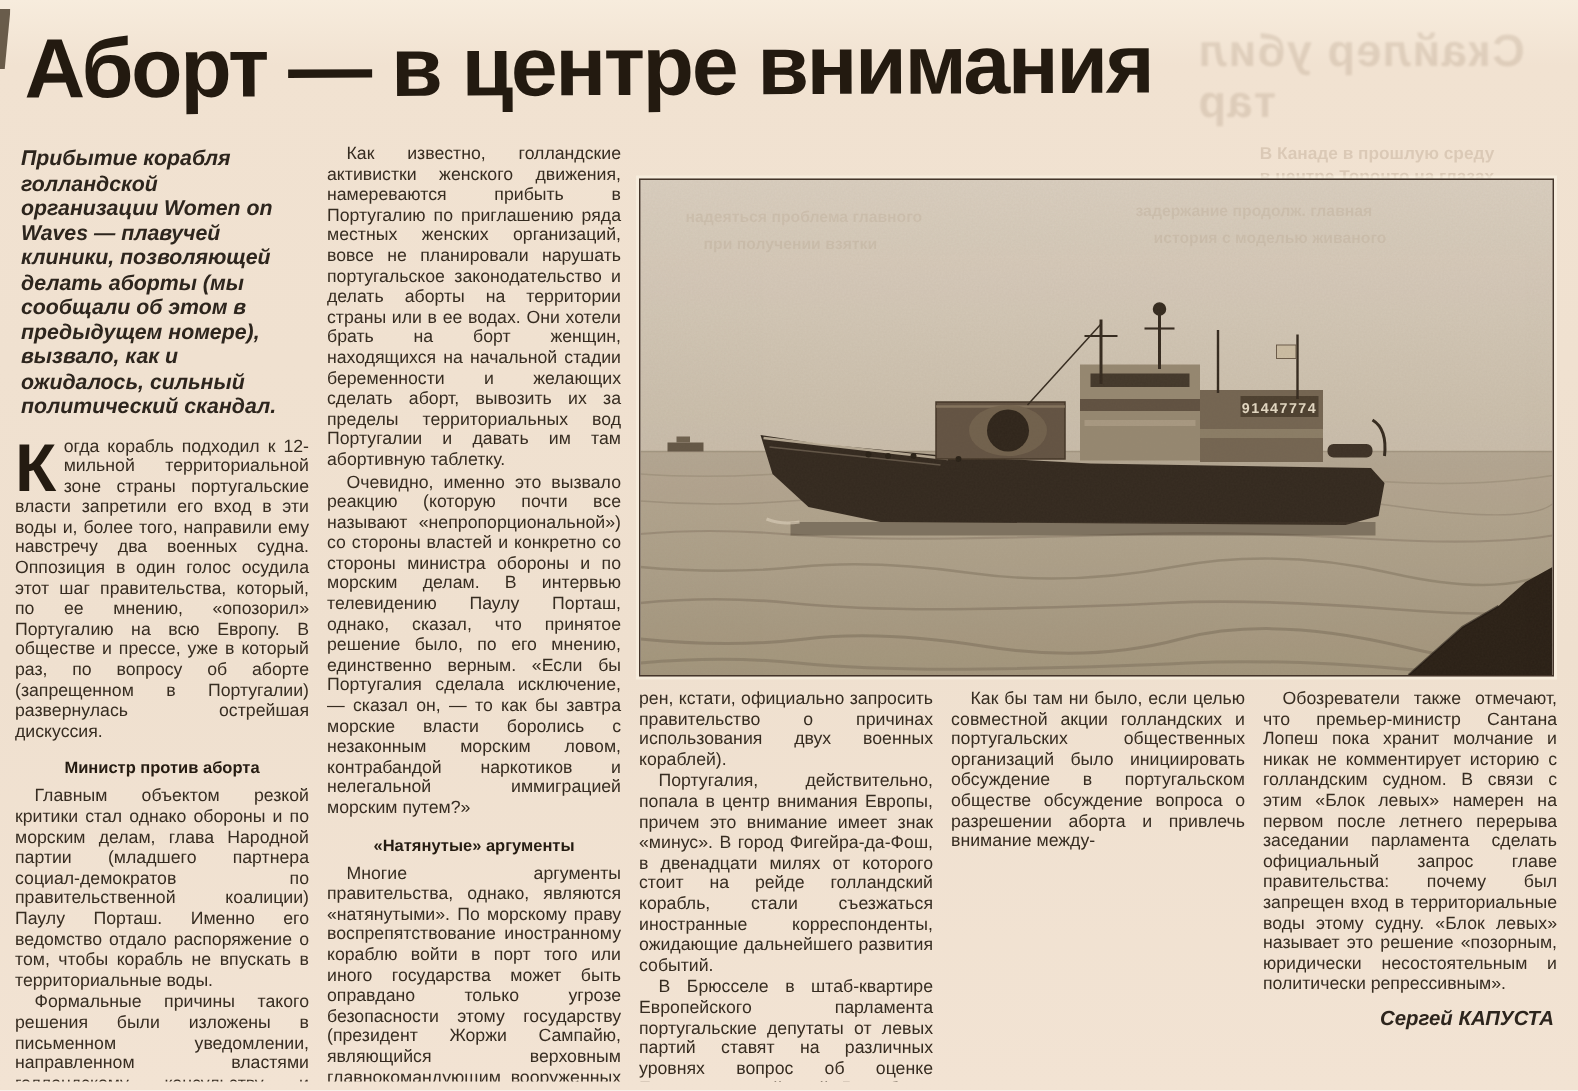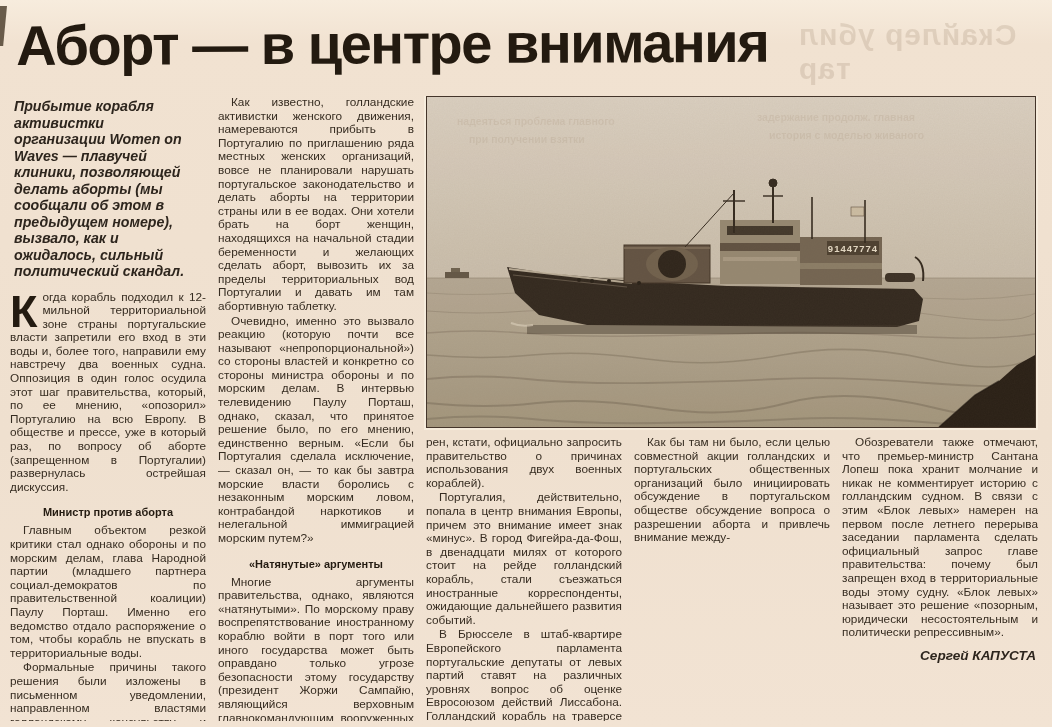--- a/index.html
+++ b/index.html
@@ -36,21 +36,21 @@
     text-align:left;color:#2d251d;padding:2px 10px 0 4px;margin-bottom:11px;}
 
   .dropcap{float:left;font-weight:bold;font-size:45px;line-height:36px;
     padding:3px 5px 0 0;color:#241b11;}
 
   .subhead{font-weight:bold;font-size:11px;line-height:15px;text-align:center;
     color:#241b11;margin:11px 0 4px;}
 
   .right{width:612px;flex:0 0 612px;}
   .photo-frame{width:608px;height:330px;border:1.5px solid #44352a;
-    background:#d6ccbd;position:relative;overflow:hidden;box-shadow:0 0 0 2px rgba(252,245,232,.55);}
+    background:#d6ccbd;position:relative;overflow:hidden;box-shadow:0 0 0 2px rgba(252,245,232,.55);margin-top:23px;}
   .photo-frame svg{display:block;}
   .right-cols{display:flex;gap:12px;margin-top:8px;}
 
   .byline{text-align:right;font-weight:bold;font-style:italic;font-size:13.6px;
     color:#2d251d;margin-top:9px;padding-right:2px;}
 </style>
 </head>
 <body>
 
 <div class="page">
@@ -66,21 +66,21 @@
       <div>вооруженного городского</div>
       <div>патруля (с задержку)</div>
     </div>
   </div>
 
   <h1 class="title">Аборт — в центре внимания</h1>
 
   <div class="content">
 
     <div class="col">
-      <div class="lead">Прибытие корабля активистки организации Women on Waves — плавучей клиники, позволяющей делать аборты (мы сообщали об этом в предыдущем номере), вызвало, как и ожидалось, сильный политический скандал.</div>
+      <div class="lead">Прибытие корабля голландской организации Women on Waves — плавучей клиники, позволяющей делать аборты (мы сообщали об этом в предыдущем номере), вызвало, как и ожидалось, сильный политический скандал.</div>
       <p><span class="dropcap">К</span><span>огда корабль подходил к 12-мильной территориальной зоне страны португальские власти запретили его вход в эти воды и, более того, направили ему навстречу два военных судна. Оппозиция в один голос осудила этот шаг правительства, который, по ее мнению, «опозорил» Португалию на всю Европу. В обществе и прессе, уже в который раз, по вопросу об аборте (запрещенном в Португалии) развернулась острейшая дискуссия.</span></p>
       <div class="subhead">Министр против аборта</div>
       <p class="indent">Главным объектом резкой критики стал однако обороны и по морским делам, глава Народной партии (младшего партнера социал-демократов по правительственной коалиции) Паулу Порташ. Именно его ведомство отдало распоряжение о том, чтобы корабль не впускать в территориальные воды.</p>
       <p class="indent">Формальные причины такого решения были изложены в письменном уведомлении, направленном властями голландскому консульству и владельцу судна за несколько часов до того, как оно собиралось войти в португальские воды. В документе приводятся аргументы «защиты здоровья общества», противодействия</p>
     </div>
 
     <div class="col">
       <p class="indent">Как известно, голландские активистки женского движения, намереваются прибыть в Португалию по приглашению ряда местных женских организаций, вовсе не планировали нарушать португальское законодательство и делать аборты на территории страны или в ее водах. Они хотели брать на борт женщин, находящихся на начальной стадии беременности и желающих сделать аборт, вывозить их за пределы территориальных вод Португалии и давать им там абортивную таблетку.</p>
       <p class="indent">Очевидно, именно это вызвало реакцию (которую почти все называют «непропорциональной») со стороны властей и конкретно со стороны министра обороны и по морским делам. В интервью телевидению Паулу Порташ, однако, сказал, что принятое решение было, по его мнению, единственно верным. «Если бы Португалия сделала исключение, — сказал он, — то как бы завтра морские власти боролись с незаконным морским ловом, контрабандой наркотиков и нелегальной иммиграцией морским путем?»</p>
       <div class="subhead">«Натянутые» аргументы</div>

